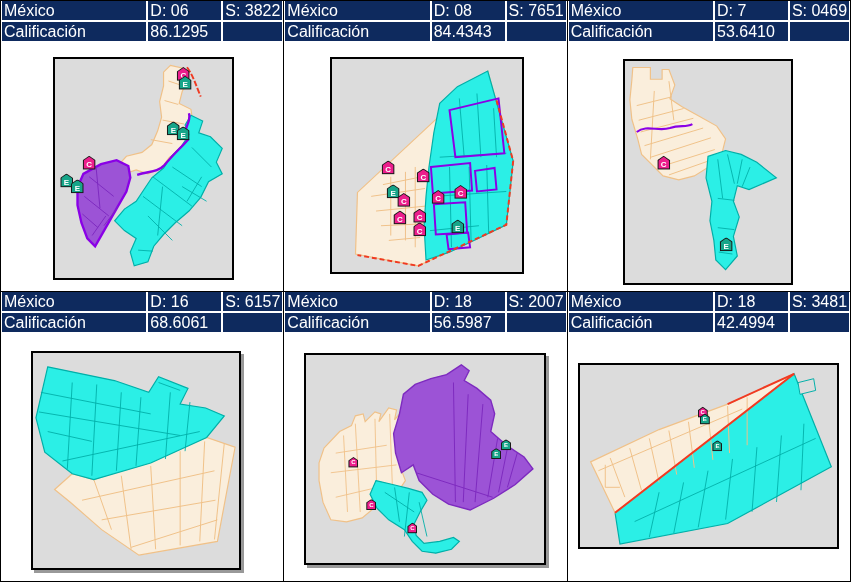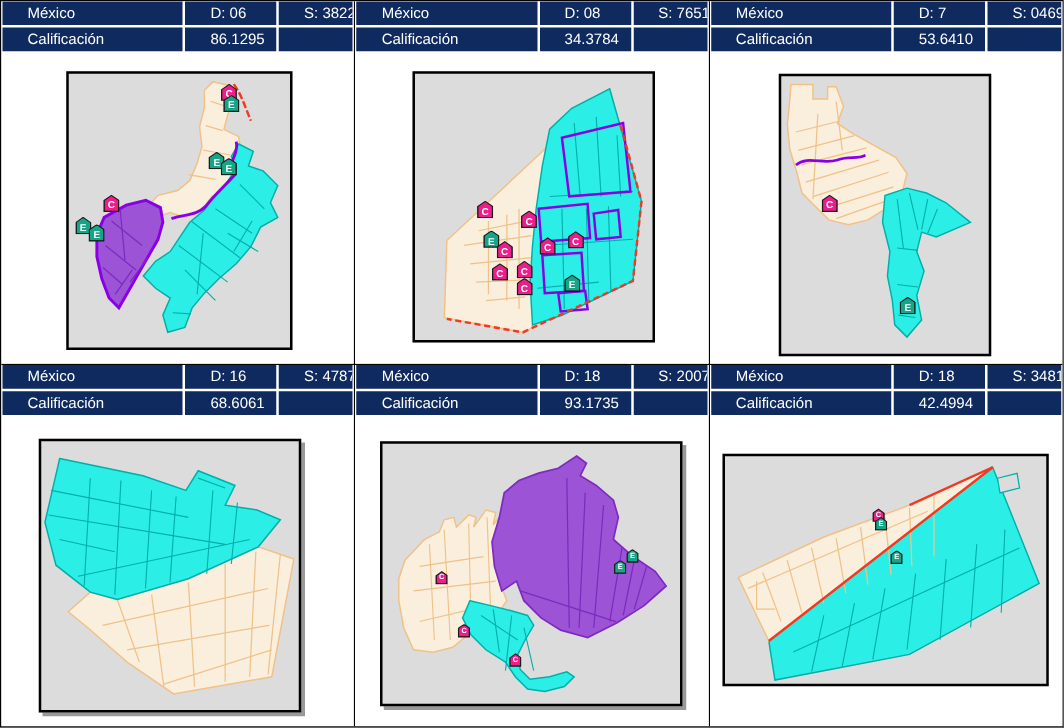--- a/index.html
+++ b/index.html
@@ -8,21 +8,21 @@
     --cyan:#2BEFE6; --cyan-border:#00AFA8;
     --purple:#9C53D6; --purple-border:#7D2ABF; --purple-boundary:#8A00E6;
     --red:#F03A22; --marker-e:#17A589; --marker-c:#EC1E8C;
   }
   *{box-sizing:border-box;margin:0;padding:0}
   body{font-family:"Liberation Sans",sans-serif;background:#fff}
   .sheet{width:851px;height:582px;border:1px solid #000;background:#000;overflow:hidden}
   .grid{display:grid;width:100%;height:100%;grid-template-columns:1fr 1fr 1fr;grid-template-rows:1fr 1fr;gap:1px;background:#000}
   .panel{background:#fff;display:flex;flex-direction:column;overflow:hidden}
   .hdr{background:#fff;display:grid;grid-template-columns:51.5% 26% 1fr;grid-template-rows:19px 19px;gap:2px;padding:0 1px 2px 1px;flex:0 0 auto}
-  .cell{background:var(--header-bg);color:var(--header-text);font-size:12px;line-height:19px;padding-left:20px;white-space:nowrap;overflow:hidden}
+  .cell{background:var(--header-bg);color:var(--header-text);font-size:16px;line-height:19px;padding-left:2px;white-space:nowrap;overflow:hidden}
   .maparea{position:relative;flex:1;background:#fff}
   .canvas{position:absolute;background:var(--map-bg);border:2px solid #000}
   .canvas.shadow{box-shadow:3px 3px 0 rgba(70,70,70,.55)}
   .canvas svg{display:block;width:100%;height:100%}
   .house{position:absolute;width:13px;height:14px;transform:translate(-50%,-60%);z-index:3}
   .house .hb{position:absolute;inset:0;clip-path:polygon(50% 0,100% 32%,100% 100%,0 100%,0 32%);background:#1a1a1a}
   .house .hb::after{content:"";position:absolute;inset:1px;clip-path:polygon(50% 0,100% 32%,100% 100%,0 100%,0 32%);background:var(--hc,#17A589)}
   .house .hl{position:absolute;left:0;right:0;top:4px;text-align:center;font-size:8px;font-weight:bold;color:#fff;z-index:2;line-height:9px}
   .house-e{--hc:var(--marker-e)}
   .house-c{--hc:var(--marker-c)}
@@ -109,21 +109,21 @@
           </div>
     </div>
   </div>
 
   <div class="panel">
     <div class="hdr">
       <div class="cell">México</div>
       <div class="cell">D: 08</div>
       <div class="cell">S: 7651</div>
       <div class="cell">Calificación</div>
-      <div class="cell">34.3784</div>
+      <div class="cell">84.4343</div>
       <div class="cell"></div>
     </div>
     <div class="maparea">
       <div class="canvas" id="canvas-1" style="left:46px;top:14px;width:194px;height:217px">
         <svg viewBox="0 0 194 217">
           <polygon style="fill:var(--cream);stroke:var(--cream-border);stroke-width:1.2" points="159,12 185,104 178,169 88,211 24,199 26,136"></polygon>
           <g style="stroke:var(--cream-border);stroke-width:1;fill:none">
             <path d="M40,140 L95,132"></path>
                 <path d="M45,155 L95,150"></path>
                 <path d="M50,170 L95,168"></path>
@@ -243,21 +243,21 @@
               <span class="hl">E</span>
             </div>
           </div>
     </div>
   </div>
 
   <div class="panel">
     <div class="hdr">
       <div class="cell">México</div>
       <div class="cell">D: 16</div>
-      <div class="cell">S: 4787</div>
+      <div class="cell">S: 6157</div>
       <div class="cell">Calificación</div>
       <div class="cell">68.6061</div>
       <div class="cell"></div>
     </div>
     <div class="maparea">
       <div class="canvas shadow" id="canvas-3" style="left:30px;top:17px;width:210px;height:219px">
         <svg viewBox="0 0 210 219">
           <polygon style="fill:var(--cream);stroke:var(--cream-border);stroke-width:1.2" points="40,123 62,129 177,86 206,96 188,192 108,206 70,180 38,152 22,139"></polygon>
           <g style="stroke:var(--cream-border);stroke-width:1;fill:none">
             <path d="M62,129 L80,180"></path>
@@ -288,21 +288,21 @@
       </div>
     </div>
   </div>
 
   <div class="panel">
     <div class="hdr">
       <div class="cell">México</div>
       <div class="cell">D: 18</div>
       <div class="cell">S: 2007</div>
       <div class="cell">Calificación</div>
-      <div class="cell">93.1735</div>
+      <div class="cell">56.5987</div>
       <div class="cell"></div>
     </div>
     <div class="maparea">
       <div class="canvas shadow" id="canvas-4" style="left:20px;top:19px;width:242px;height:212px">
         <svg viewBox="0 0 242 212">
           <polygon style="fill:var(--cream);stroke:var(--cream-border);stroke-width:1.2" points="18,95 34,78 46,72 50,62 58,60 60,68 70,58 76,60 74,68 84,54 92,56 90,66 99,55 96,72 93,92 95,112 101,128 93,140 81,152 69,156 57,166 41,170 25,168 17,150 13,128 13,110"></polygon>
           <g style="stroke:var(--cream-border);stroke-width:0.9;fill:none">
             <path d="M30,100 L82,92"></path>
                 <path d="M25,120 L92,112"></path>
                 <path d="M30,145 L85,132"></path>

